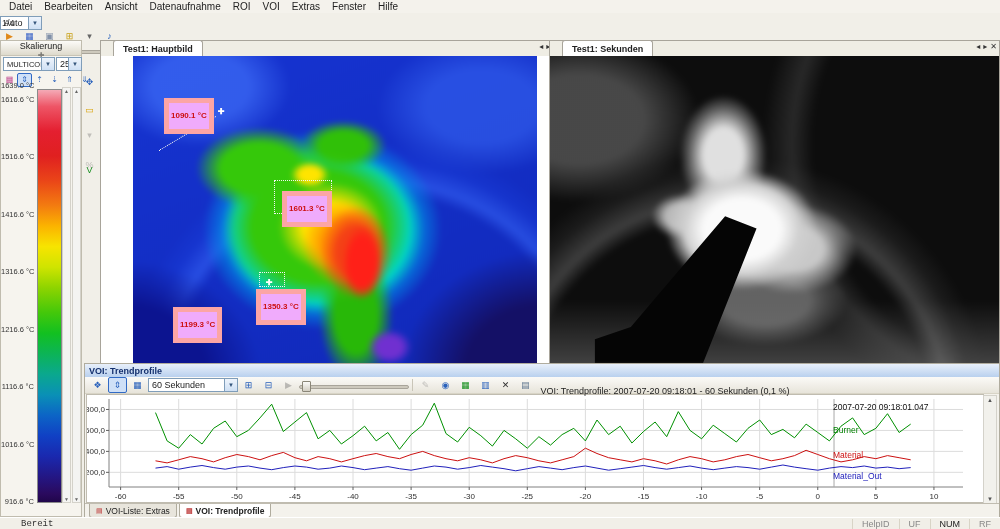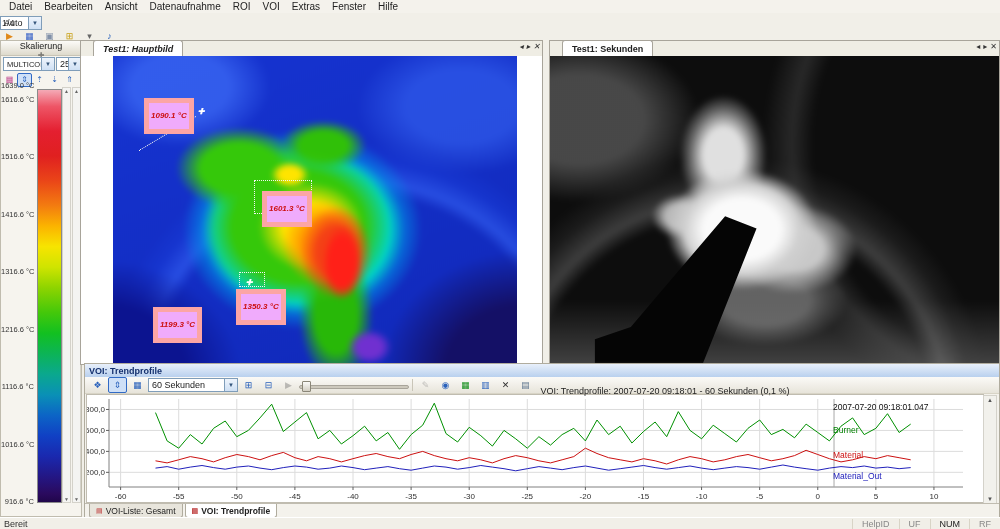--- a/index.html
+++ b/index.html
@@ -47,21 +47,21 @@
               #0cb456 64%,#0aa88e 69%,#0a90b6 74%,#0c64c6 79%,#1040c4 84%,#1a28ae 89%,
               #241683 94%,#2a0a5e 98%,#20064a 100%);}
   .scale-label{position:absolute;left:0;width:33px;text-align:right;font-size:7.5px;color:#333;
                margin-top:-4px;white-space:nowrap;}
   .vs{position:absolute;top:46px;height:416px;width:9px;background:#f4f4f2;border:1px solid #d4d2ca;
       box-sizing:border-box;font-size:5px;color:#666;text-align:center;line-height:6px;}
   .vs .up{position:absolute;top:0;left:0;right:0;}
   .vs .dn{position:absolute;bottom:0;left:0;right:0;}
   
   .imgpane{position:absolute;top:40px;background:#fff;border:1px solid #a8a49a;box-sizing:border-box;}
-  #mainpane{left:80px;width:463px;height:325px;font-style:italic;}
+  #mainpane{left:100px;width:463px;height:325px;}
   #refpane{left:549px;width:451px;height:325px;}
   .tabstrip{position:absolute;left:0;top:0;right:0;height:15px;background:#efede4;
             border-bottom:1px solid #a8a49a;display:flex;align-items:flex-end;}
   .tab{margin-left:12px;height:15px;display:flex;align-items:center;padding:0 9px;font-size:9px;
        font-weight:bold;background:#fff;border:1px solid #a8a49a;border-bottom:none;
        border-radius:3px 3px 0 0;}
   .pane-ctrl{position:absolute;right:2px;top:1px;display:flex;gap:3px;font-size:8px;color:#333;}
   .pane-ctrl span{cursor:default;}
   .imgarea{position:absolute;left:0;top:15px;right:0;bottom:0;background:#fff;overflow:hidden;}
   #thermal{position:absolute;left:32px;top:0;width:404px;height:309px;overflow:hidden;}
@@ -124,21 +124,21 @@
   #tp-vscroll .dn{position:absolute;bottom:1px;left:0;right:0;}
   #tp-tabs{position:absolute;left:0;top:139px;right:0;height:14px;display:flex;align-items:flex-start;
            padding-left:4px;background:#f4f2ec;border-top:1px solid #c0bcb0;font-size:8.5px;}
   .btab{display:flex;align-items:center;gap:3px;padding:0 6px;height:13px;border:1px solid #b0ac9e;
         border-top:none;background:#e8e5dc;border-radius:0 0 3px 3px;margin-right:2px;}
   .btab.on{background:#fff;font-weight:bold;}
   .btab-ico{font-size:7px;color:#c04040;}
   
   #statusbar{position:absolute;left:0;top:517px;width:1000px;height:12px;background:#f1efe8;
              border-top:1px solid #fff;display:flex;align-items:center;font-size:9px;color:#333;}
-  #sb-ready{flex:1;padding-left:4px;}
+  #sb-ready{flex:1;padding-left:21px;font-family:Liberation Mono, monospace;}
   .sb-cell{padding:0 9px;border-left:1px solid #d8d4c6;color:#888;}
   text{font-family:"Liberation Sans",sans-serif;}
 </style>
 </head>
 <body>
 
 <div id="app">
 
   <div id="menubar">
 
@@ -486,21 +486,21 @@
           <text x="746" y="84" font-size="8.5" fill="#2020bb">Material_Out</text>
         </svg></div>
     <div id="tp-vscroll">
         <span class="up">▲</span>
         <span class="dn">▼</span>
       </div>
     <div id="tp-tabs">
 
         <div class="btab">
           <span class="btab-ico">▤</span>
-          <span>VOI-Liste: Gesamt</span>
+          <span>VOI-Liste: Extras</span>
         </div>
 
         <div class="btab on">
           <span class="btab-ico">▤</span>
           <span>VOI: Trendprofile</span>
         </div>
       </div>
   </div>
 
   <div id="statusbar">

